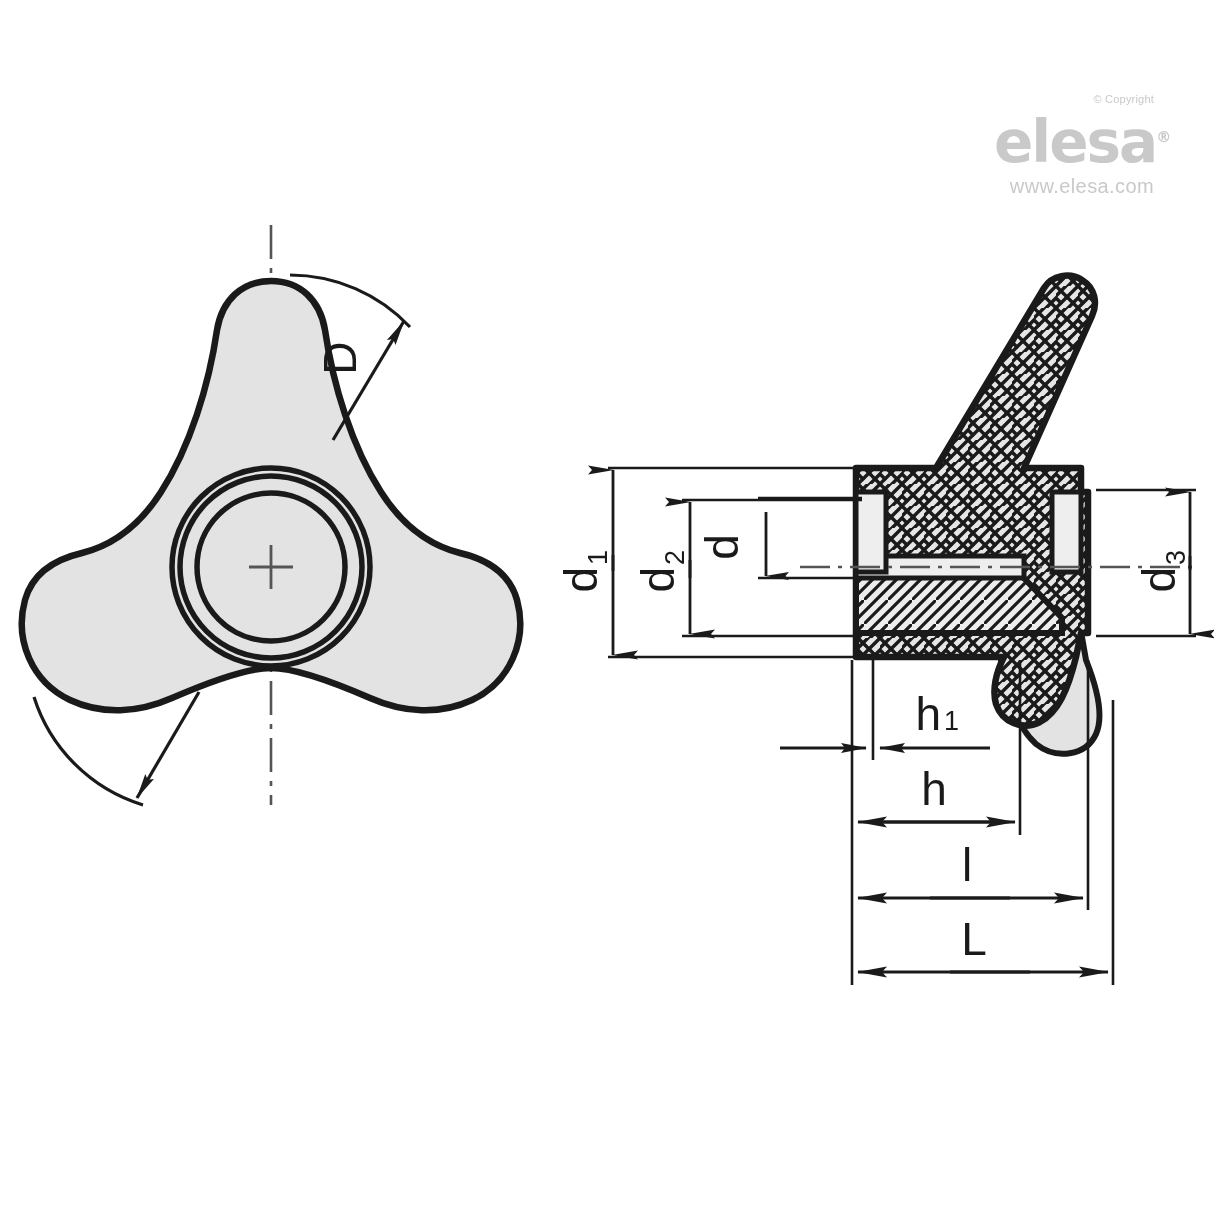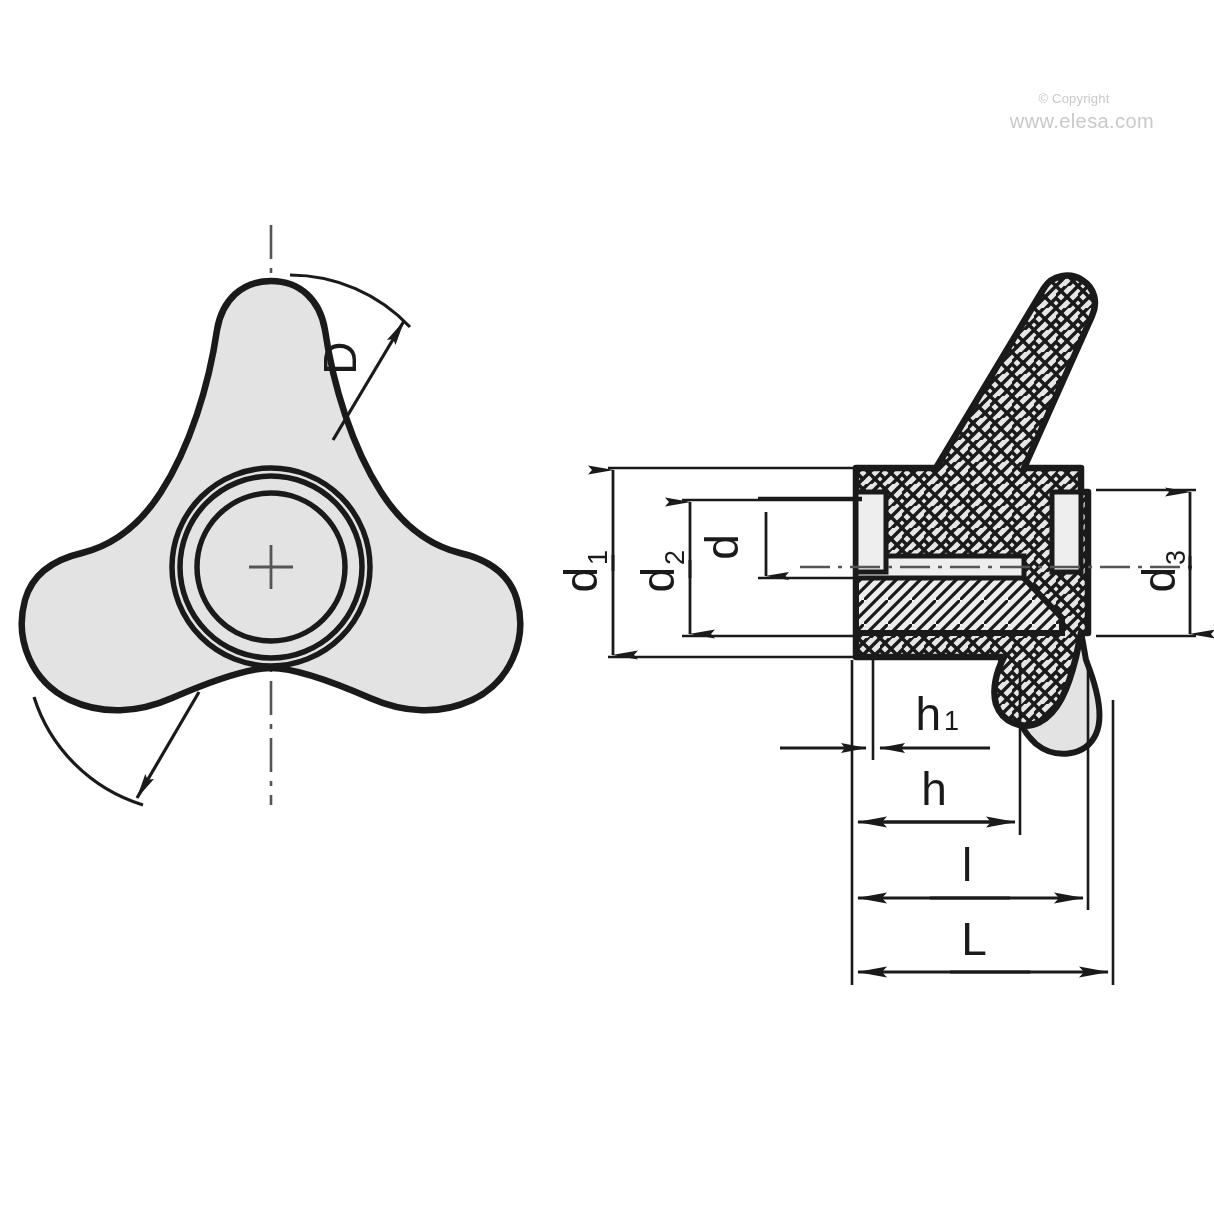--- a/index.html
+++ b/index.html
@@ -3,21 +3,21 @@
 <meta charset="utf-8">
 <title>Technical Drawing</title>
 <style>
   html,body{margin:0;padding:0;background:#ffffff;}
   body{width:1214px;height:1214px;overflow:hidden;
        font-family:"Liberation Sans",sans-serif;color:#1a1a1a;}
   #sheet{position:relative;width:1214px;height:1214px;background:#fff;}
   #drawing{position:absolute;left:0;top:0;width:1214px;height:1214px;}
   .wm{position:absolute;right:60px;top:92px;width:160px;text-align:right;
       color:#c9c9c9;-webkit-user-select:none;user-select:none;}
-  .wm .cr{font-size:13px;letter-spacing:.2px;line-height:14px;white-space:nowrap;text-align:center;}
+  .wm .cr{font-size:11px;letter-spacing:.2px;line-height:14px;white-space:nowrap;}
   .wm .brand{font-family:"DejaVu Sans",sans-serif;font-weight:bold;font-size:58px;
              line-height:58px;letter-spacing:-2px;margin-top:2px;position:relative;}
   .wm .brand .reg{font-size:15px;vertical-align:super;letter-spacing:0;}
   .wm .url{font-size:20px;letter-spacing:.4px;margin-top:4px;}
 </style>
 </head>
 <body>
 
 <div id="sheet">
 
@@ -214,16 +214,19 @@
       <text x="941" y="730" font-size="46" text-anchor="end">h</text>
       <text x="944" y="730" font-size="27" text-anchor="start">1</text>
       <text x="934" y="805" font-size="46" text-anchor="middle">h</text>
       <text x="967" y="881" font-size="46" text-anchor="middle">l</text>
       <text x="974" y="955" font-size="46" text-anchor="middle">L</text>
     </g>
   </svg>
 
   <div class="wm">
     <div class="cr">© Copyright</div>
+    <div class="brand">
+      <span>elesa</span><span class="reg">®</span>
+    </div>
     <div class="url">www.elesa.com</div>
   </div>
 
 </div>
 
 </body></html>

